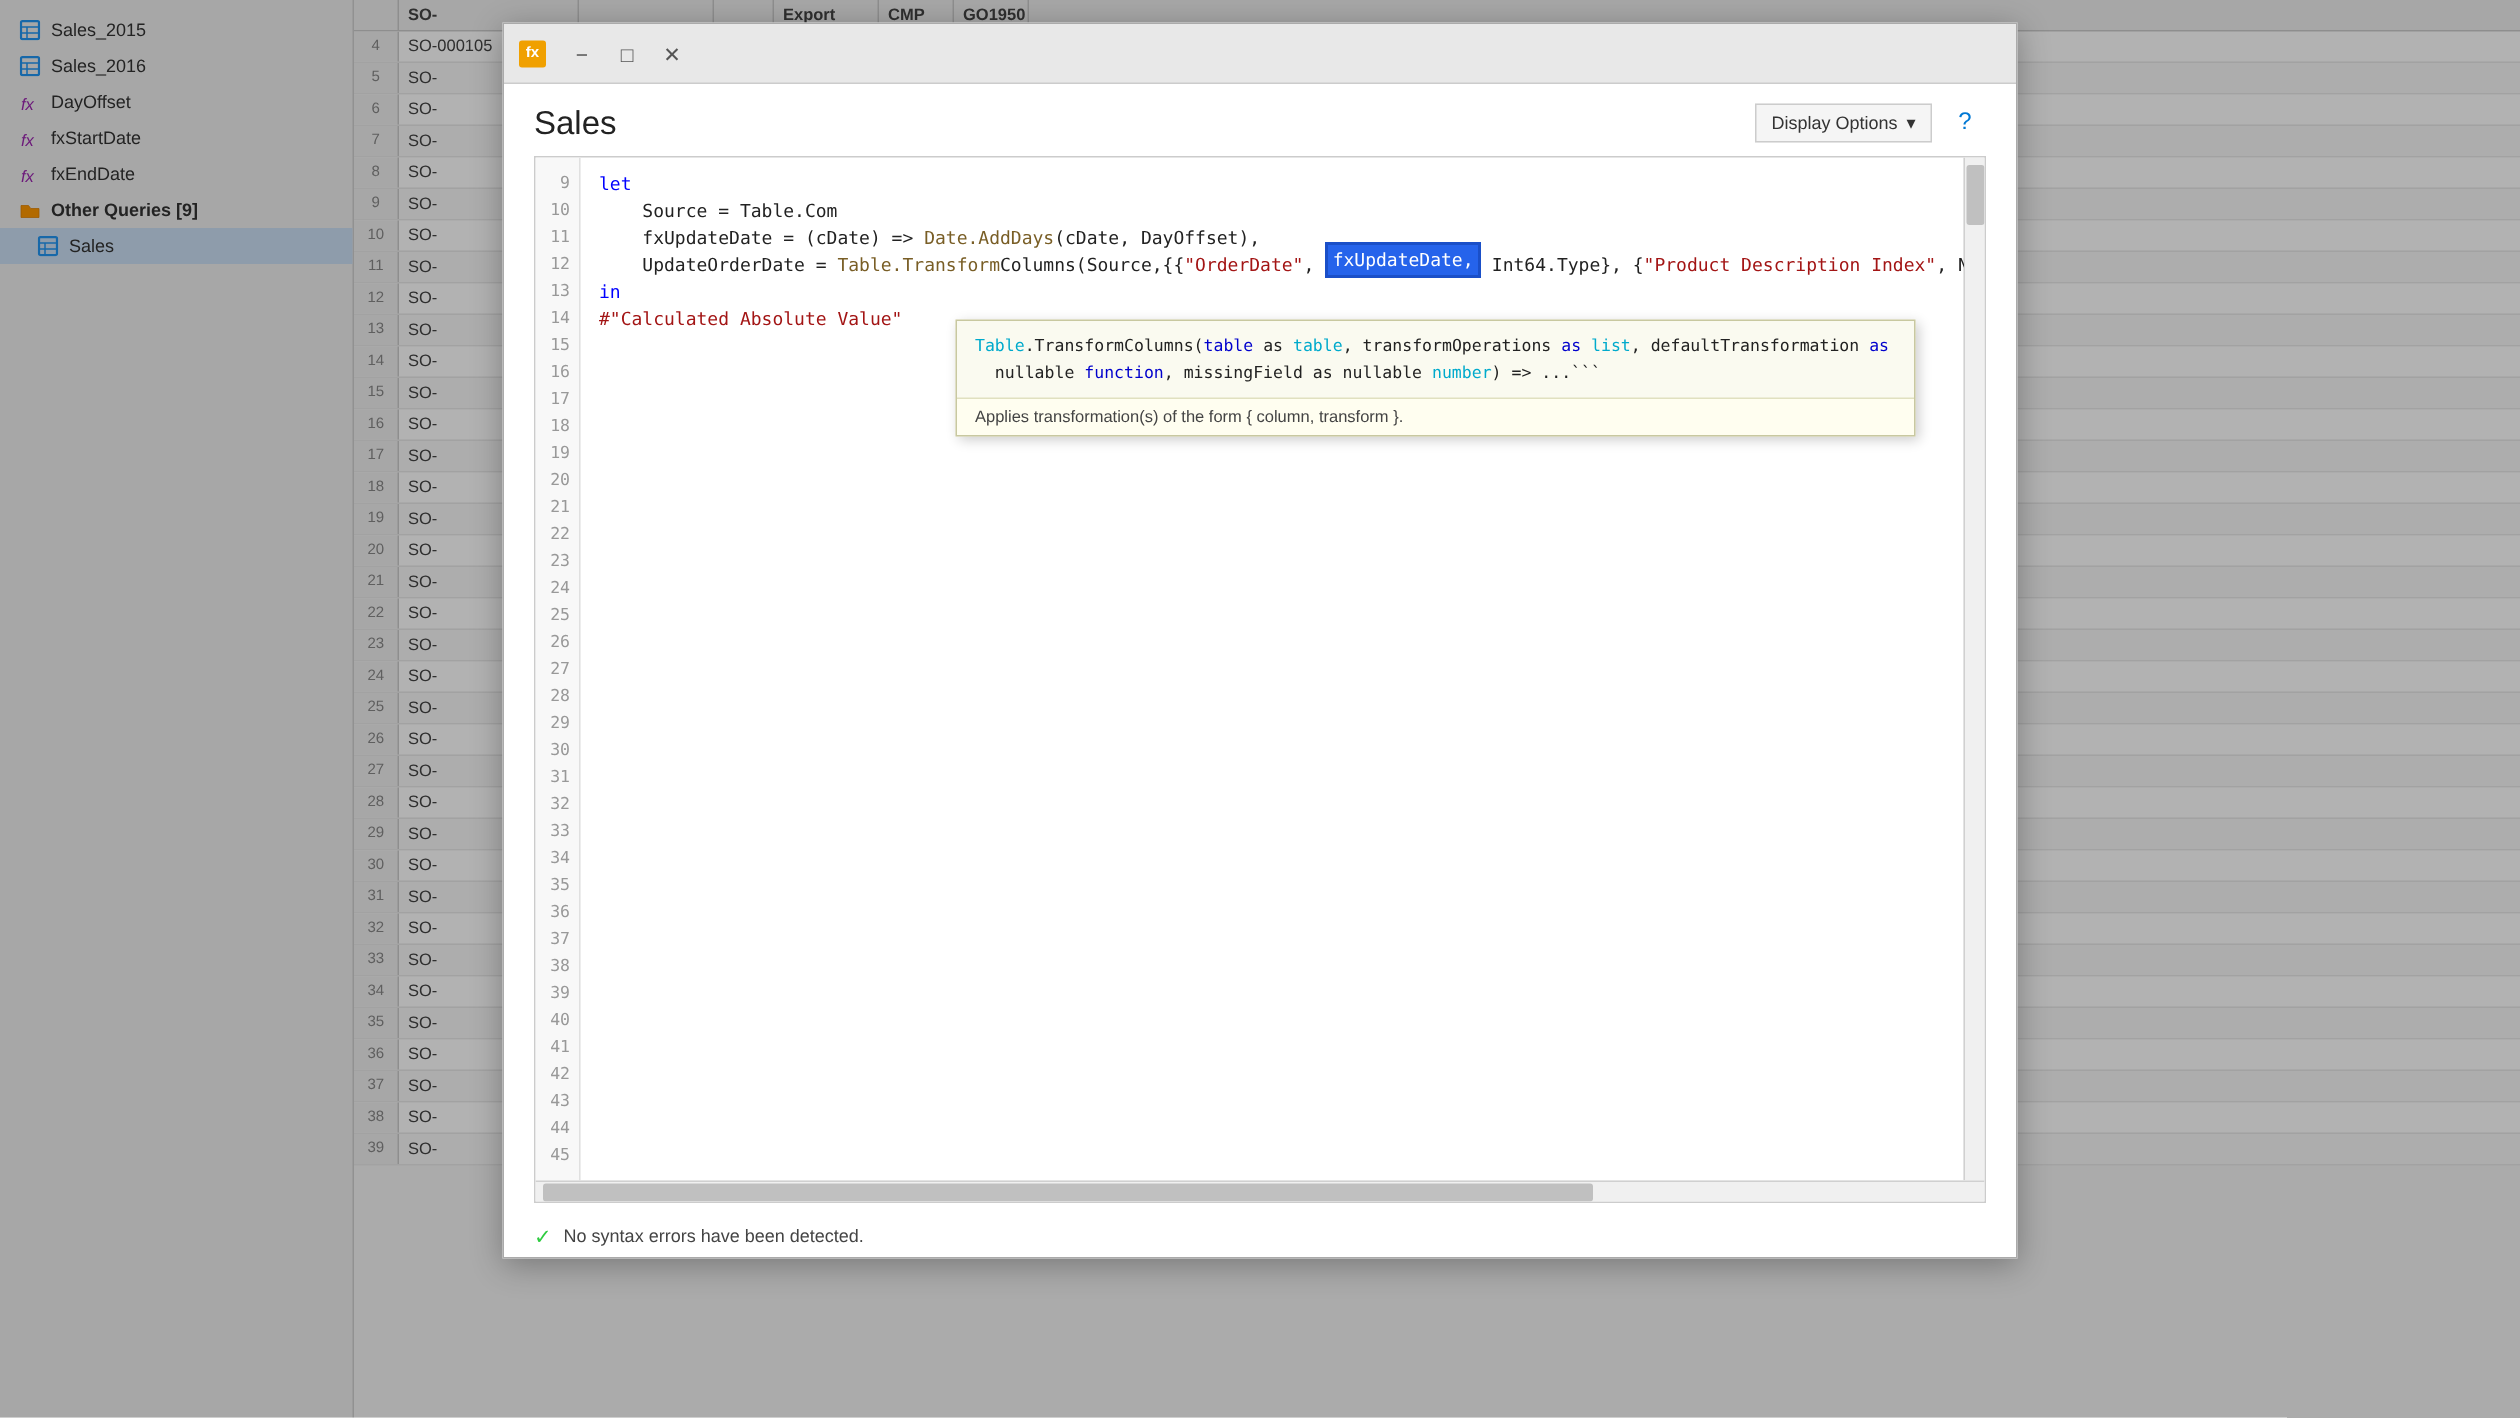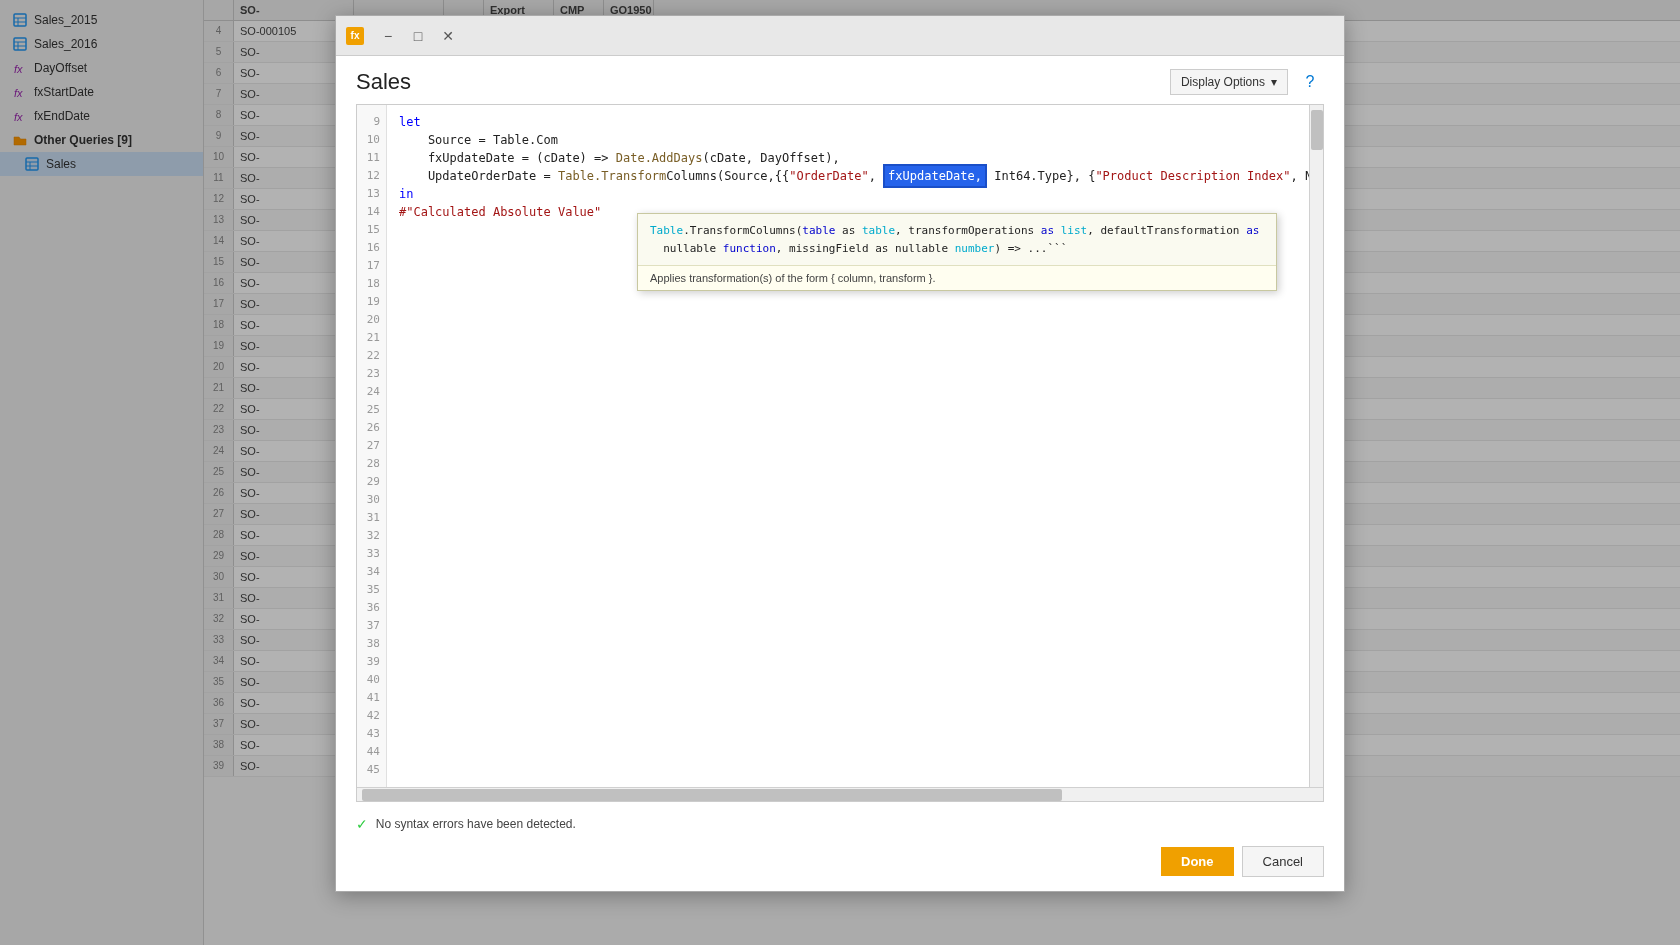--- a/index.html
+++ b/index.html
@@ -15,21 +15,21 @@
 
     
     .bg-content {
       position: absolute;
       top: 0; left: 0; right: 0; bottom: 0;
       background: #f5f5f5;
       display: flex;
     }
 
     .sidebar {
-      width: 204px;
+      width: 236px;
       background: #f0f0f0;
       border-right: 1px solid #d0d0d0;
       padding: 8px 0;
       flex-shrink: 0;
     }
 
     .sidebar-item {
       display: flex;
       align-items: center;
       padding: 4px 12px;
@@ -275,21 +275,21 @@
       color: #222;
       white-space: pre;
       overflow-x: auto;
       line-height: 18px;
     }
 
     .code-line {
       height: 18px;
       line-height: 18px;
       display: flex;
-      align-items: center;
+      align-items: flex-end;
     }
 
     .scroll-v {
       width: 14px;
       background: #f0f0f0;
       border-left: 1px solid #d0d0d0;
       flex-shrink: 0;
       position: relative;
     }
     .scroll-thumb {
@@ -905,19 +905,15 @@
         <div class="scroll-h">
           <div class="scroll-thumb-h"></div>
         </div>
       </div>
 
       <div class="status-bar">
         <span class="status-check">✓</span>
         <span>No syntax errors have been detected.</span>
       </div>
 
-      <div class="dialog-footer">
-        <button class="btn-done">Done</button>
-        <button class="btn-cancel">Cancel</button>
-      </div>
     </div>
   </div>
 </div>
 
 </body></html>

